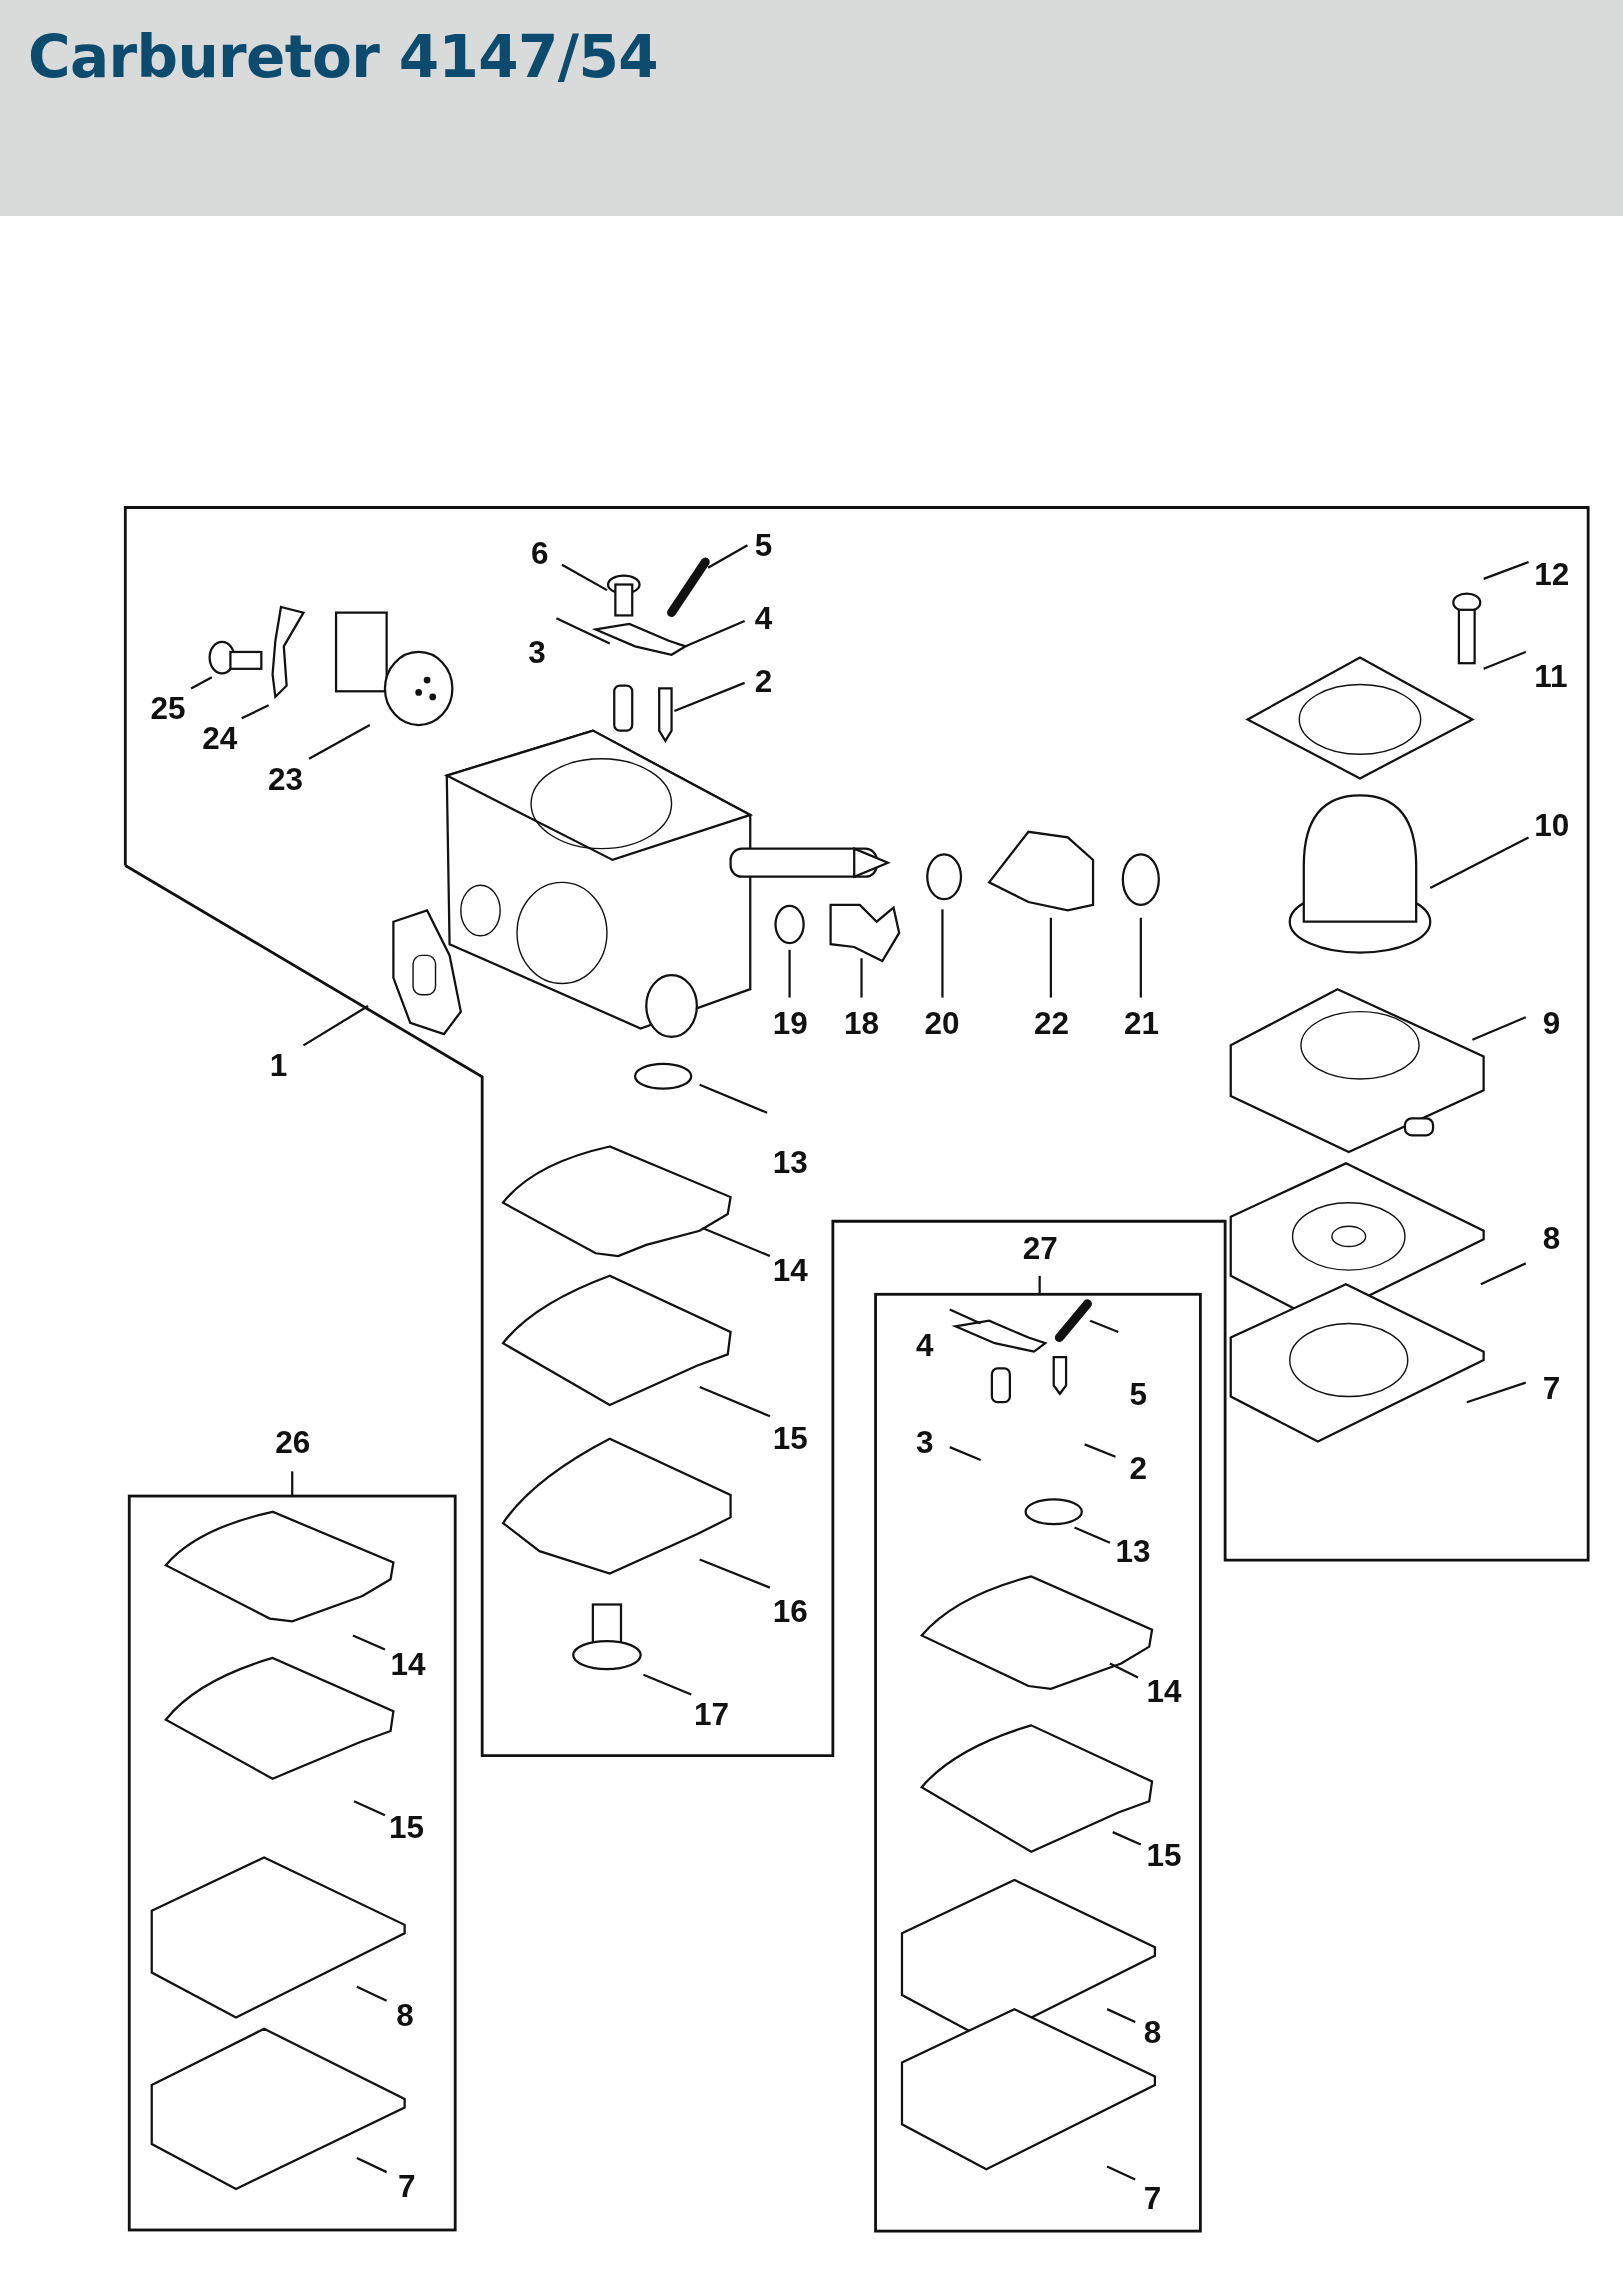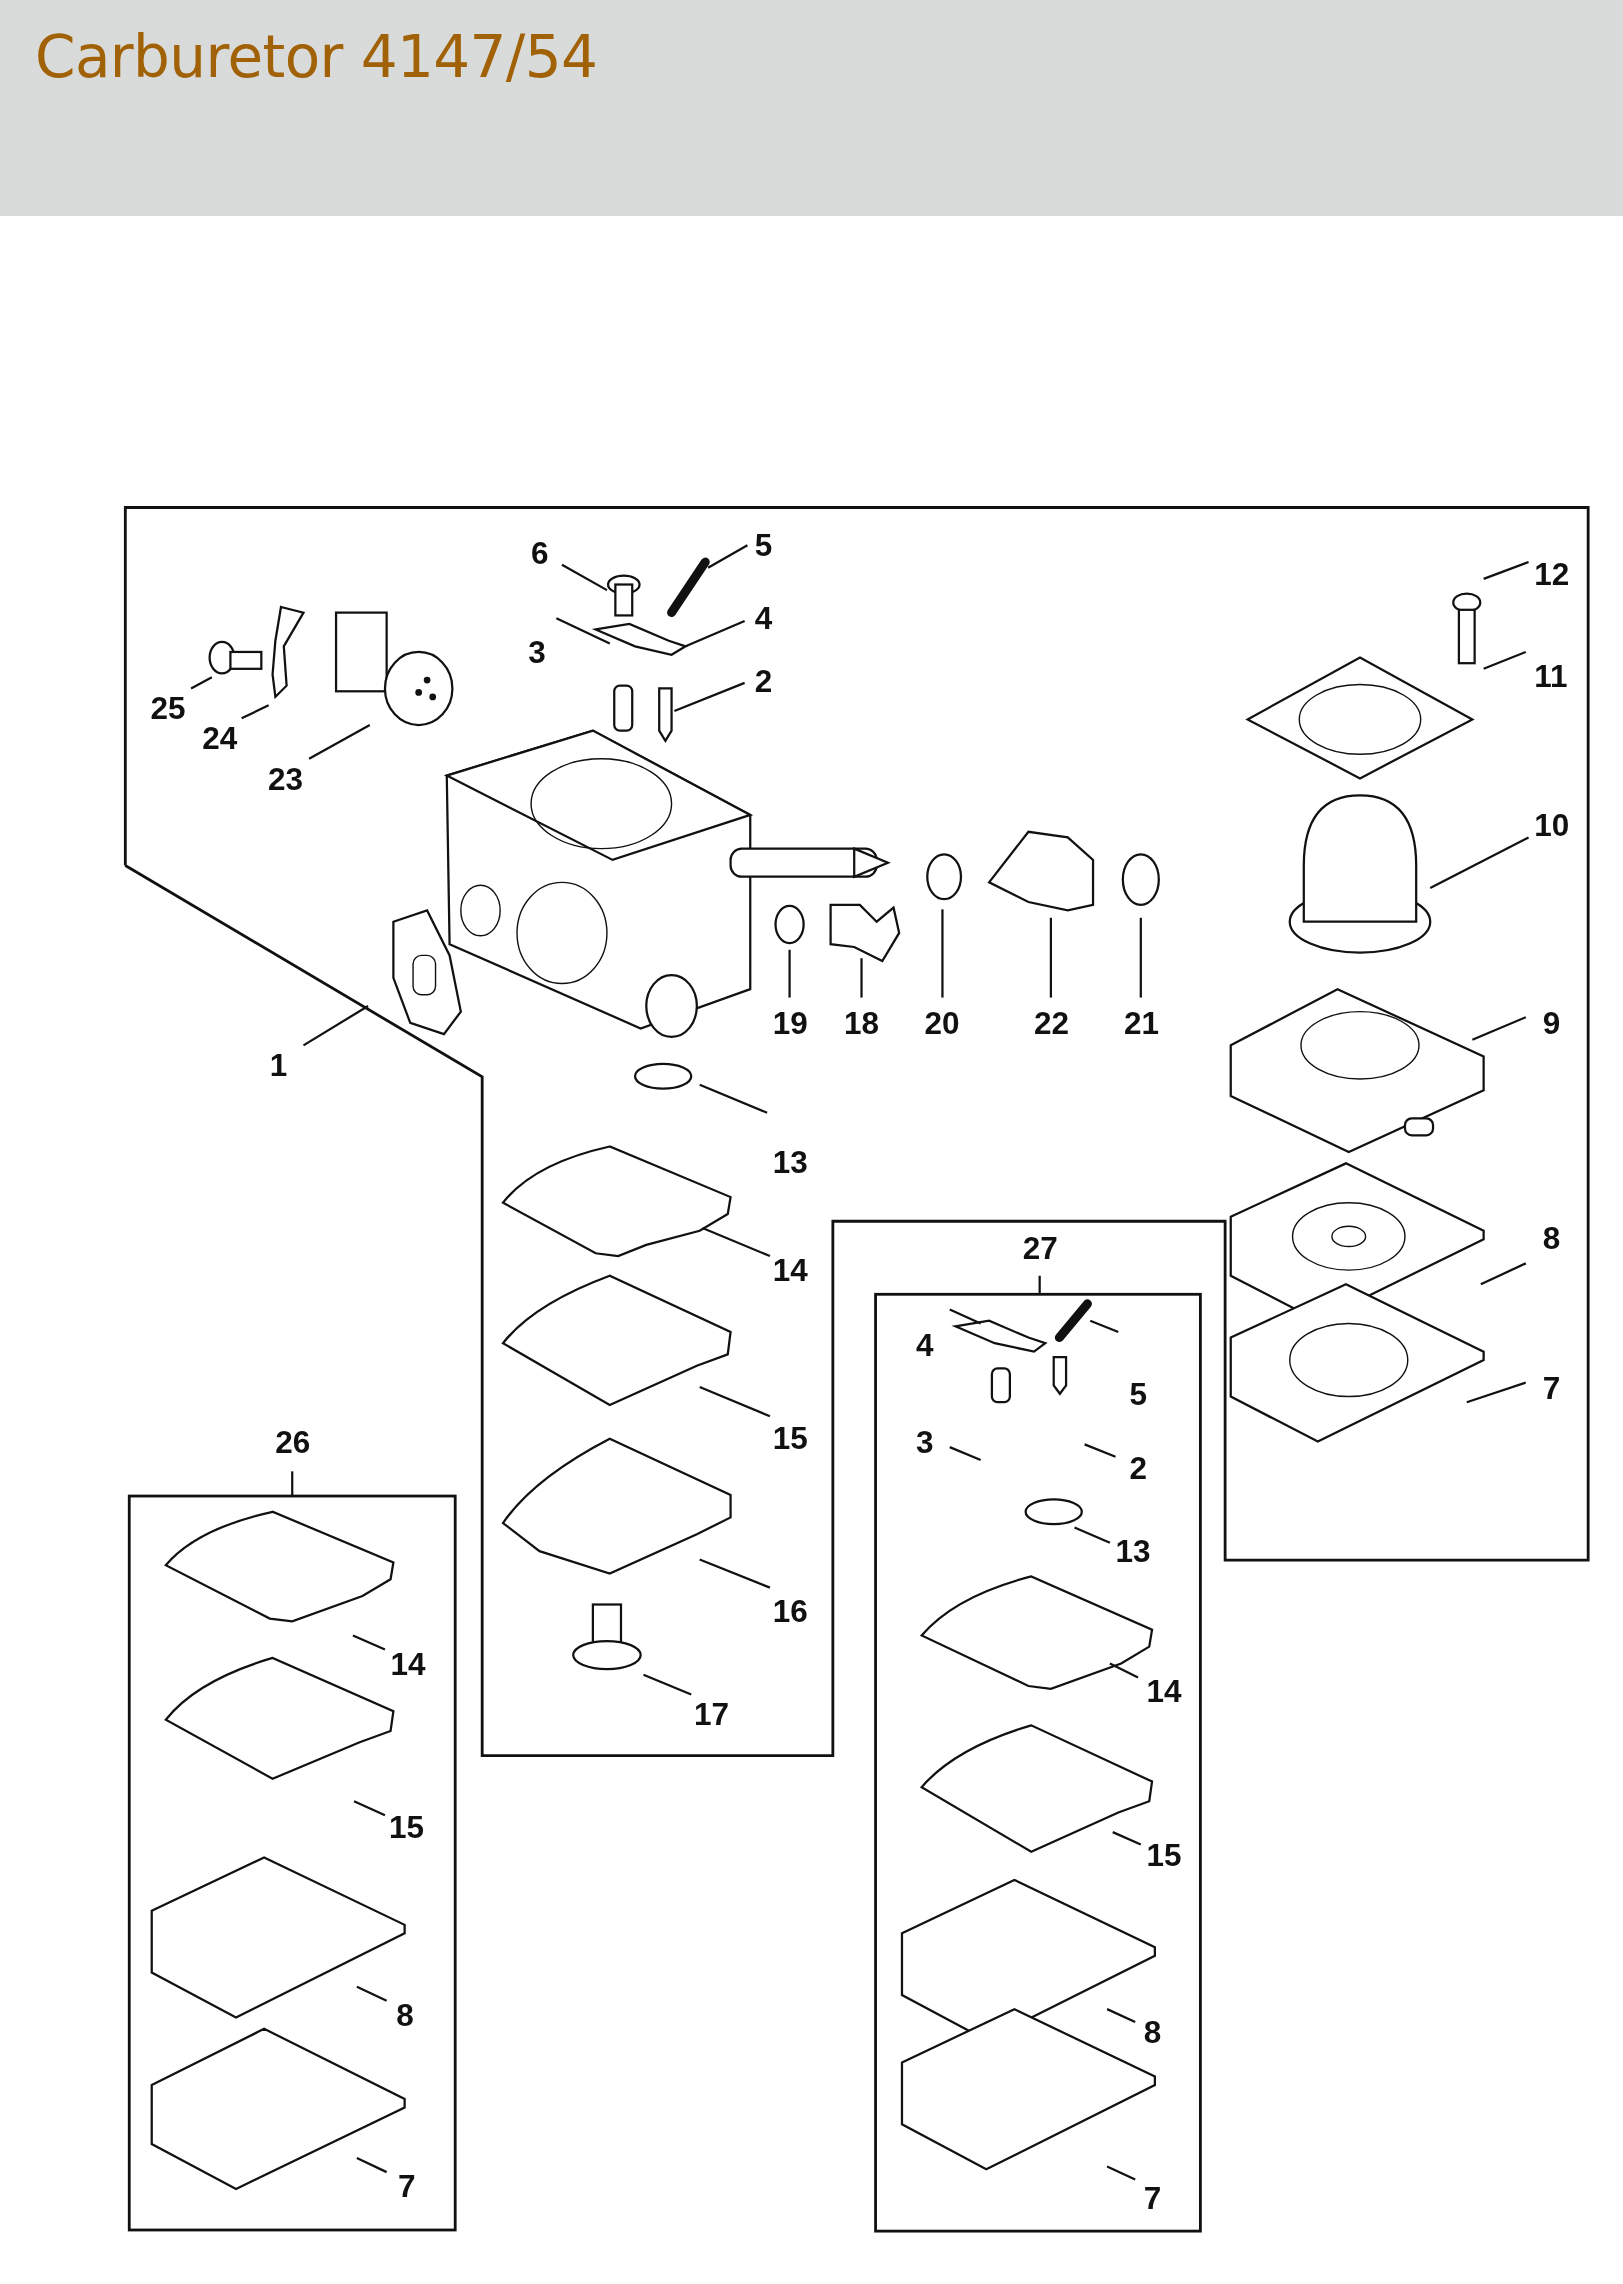--- a/index.html
+++ b/index.html
@@ -1,18 +1,18 @@
 <!DOCTYPE html>
 <html style="font-size:9px"><head>
 <meta charset="utf-8">
 <style>
   html,body{margin:0;padding:0;background:#ffffff;}
   body{width:1623px;height:2284px;position:relative;overflow:hidden;font-family:"Liberation Sans",sans-serif;}
   .header{position:absolute;left:0;top:0;width:1623px;height:216px;background:#d9dbda;}
-  .title{position:absolute;left:35px;top:22.5px;font-family:"DejaVu Sans",sans-serif;font-weight:normal;font-size:58px;color:#a16207;letter-spacing:-0.6px;}
+  .title{position:absolute;left:28px;top:22.5px;font-family:"DejaVu Sans",sans-serif;font-weight:bold;font-size:58px;color:#0c4a6e;letter-spacing:-0.6px;}
   svg.diagram{position:absolute;left:0;top:0;}
   .lbl{font-family:"Liberation Sans",sans-serif;font-weight:bold;font-size:56px;fill:#111;}
   .frame{fill:none;stroke:#111;stroke-width:5;}
   .lead{stroke:#111;stroke-width:4;fill:none;}
   .part{fill:#fff;stroke:#111;stroke-width:4;}
   .thin{fill:none;stroke:#111;stroke-width:2.5;}
 </style>
 </head>
 <body>
 

